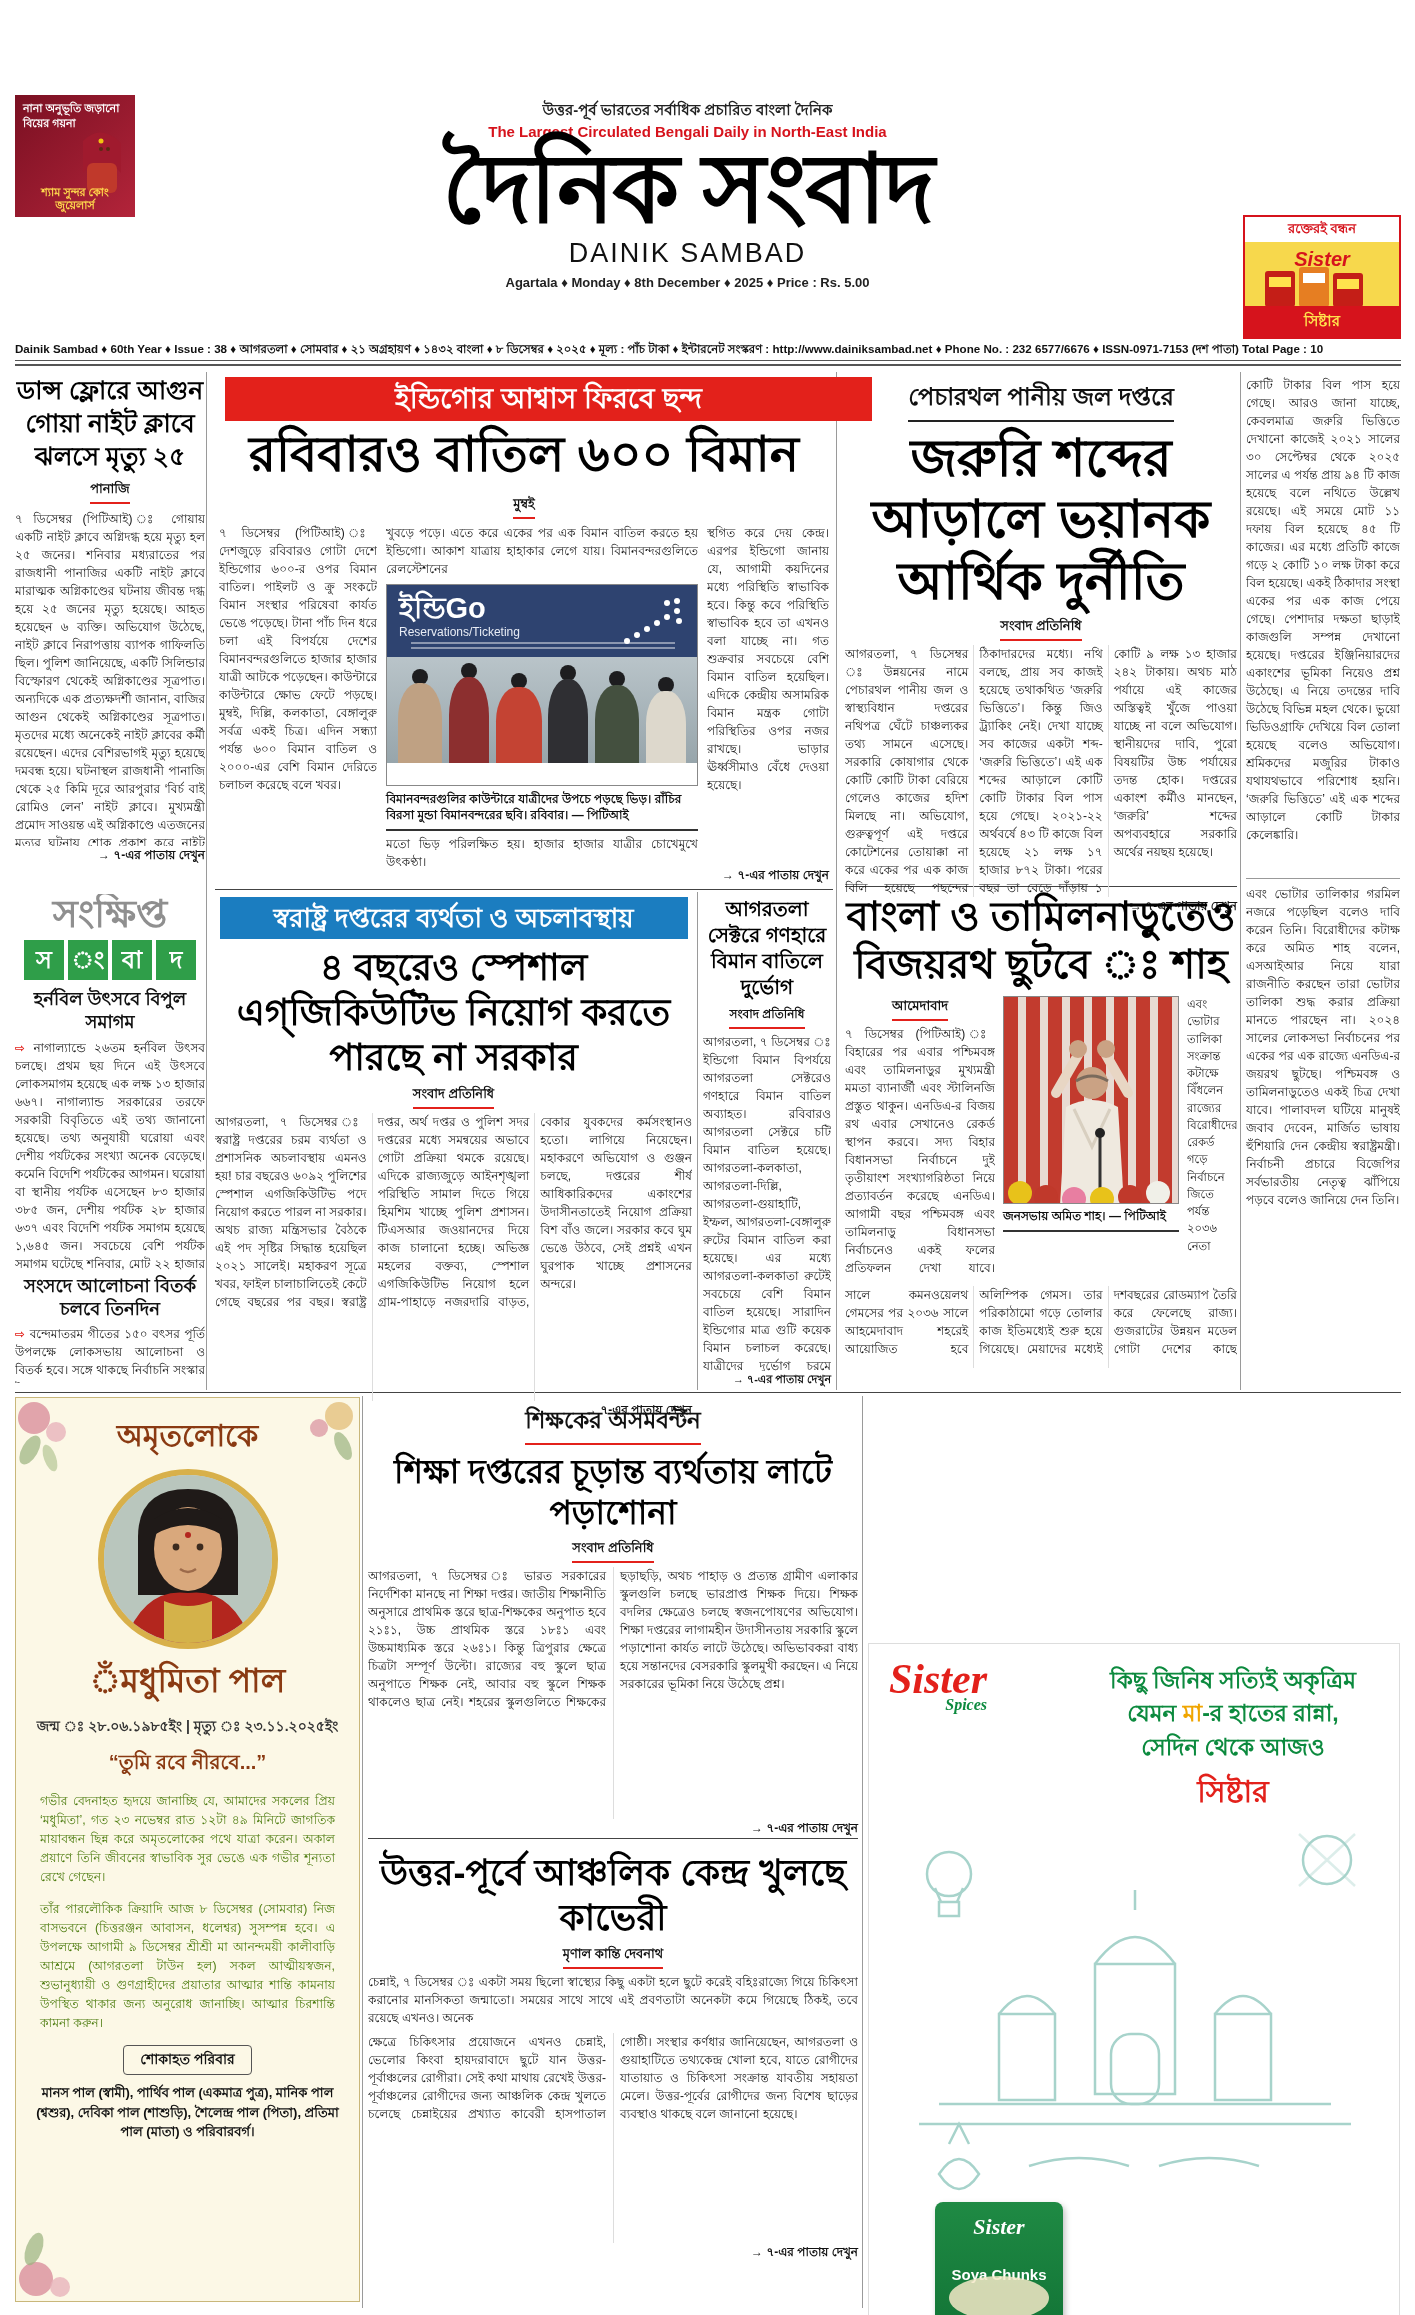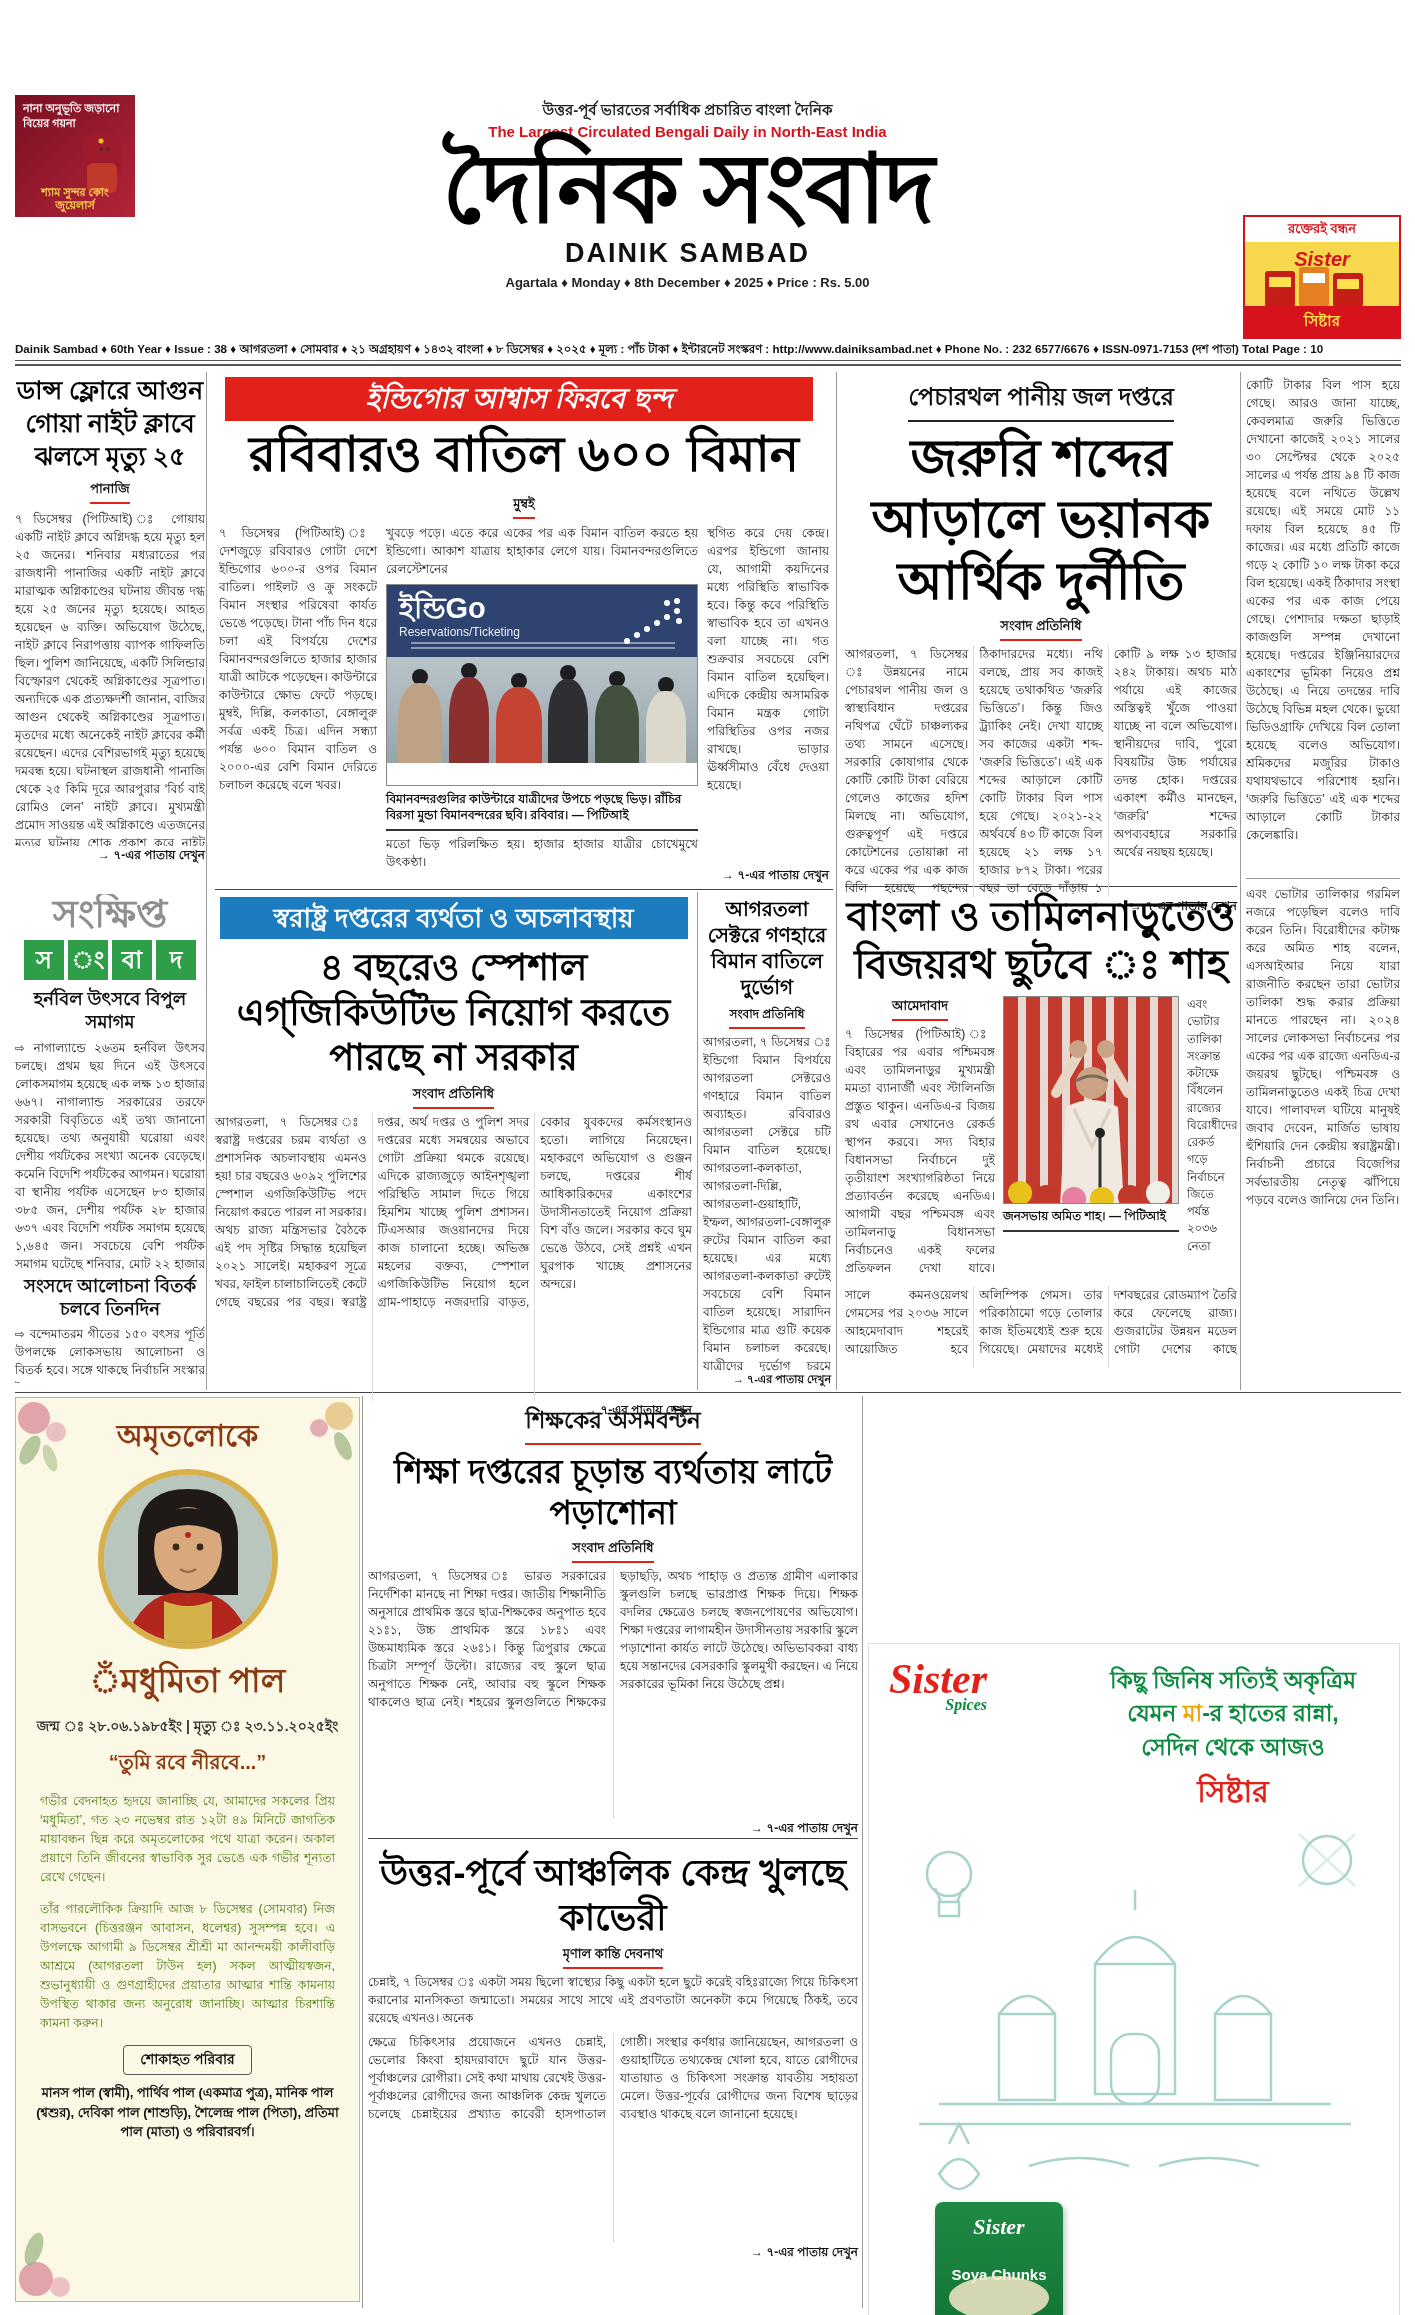--- a/index.html
+++ b/index.html
@@ -13,21 +13,21 @@
   .uline-dark{display:inline-block;border-bottom:2px solid #222;padding-bottom:2px;}
   .byline{font-size:13px;font-weight:bold;}
   .vrule{position:absolute;width:1px;background:#9a9a9a;}
   .hrule{position:absolute;height:1px;background:#444;}
   .cols3{column-count:3;column-gap:11px;column-rule:1px solid #ddd;}
   .cols2{column-count:2;column-gap:14px;column-rule:1px solid #ddd;}
   
   .tag-bn{font-size:15px;font-weight:bold;color:#222;}
   .tag-en{font-size:15px;font-weight:bold;color:#d6131c;}
   .mast-title{font-size:96px;font-weight:bold;color:#000;line-height:1.02;letter-spacing:-2px;}
-  .mast-en{font-size:27px;font-weight:bold;letter-spacing:2px;color:#111;}
+  .mast-en{font-size:27px;font-weight:normal;letter-spacing:2px;color:#111;}
   .edition{font-size:13px;font-weight:bold;color:#222;}
   .infobar{font-size:11.6px;font-weight:bold;white-space:nowrap;overflow:hidden;color:#111;}
   .dbl-rule{border-top:1px solid #555;border-bottom:2px solid #555;height:3px;}
   
   .kick-red{background:#e3211b;color:#fff;font-size:28px;font-weight:bold;text-align:center;line-height:44px;height:44px;}
   .kick-blue{background:#1b7dc0;color:#fff;font-size:26px;font-weight:bold;text-align:center;line-height:42px;height:42px;}
   .hl{font-weight:bold;color:#000;text-align:center;}
   
   .brief-title{font-size:38px;font-weight:bold;color:#8f8f8f;text-align:center;line-height:1.1;}
   .brief-letter{display:inline-block;width:40px;height:40px;background:#2f9e49;color:#fff;font-size:24px;font-weight:bold;line-height:40px;text-align:center;margin:0 2px;}
@@ -144,21 +144,21 @@
     <div class="ctr" style="margin:4px 0 8px 0;">
       <span class="brief-letter">স</span><span class="brief-letter">ং</span><span class="brief-letter">বা</span><span class="brief-letter">দ</span>
     </div>
     <div class="brief-h">হর্নবিল উৎসবে বিপুল সমাগম</div>
     <p class="bt" style="height:232px;margin:4px 0;"><span class="arrow">⇨</span> <span>নাগাল্যান্ডে ২৬তম হর্নবিল উৎসব চলছে। প্রথম ছয় দিনে এই উৎসবে লোকসমাগম হয়েছে এক লক্ষ ১৩ হাজার ৬৬৭। নাগাল্যান্ড সরকারের তরফে সরকারী বিবৃতিতে এই তথ্য জানানো হয়েছে। তথ্য অনুযায়ী ঘরোয়া এবং দেশীয় পর্যটকের সংখ্যা অনেক বেড়েছে। কমেনি বিদেশি পর্যটকের আগমন। ঘরোয়া বা স্থানীয় পর্যটক এসেছেন ৮৩ হাজার ৩৮৫ জন, দেশীয় পর্যটক ২৮ হাজার ৬৩৭ এবং বিদেশি পর্যটক সমাগম হয়েছে ১,৬৪৫ জন। সবচেয়ে বেশি পর্যটক সমাগম ঘটেছে শনিবার, মোট ২২ হাজার ৭৮৬ জন।</span></p>
     <div class="brief-h">সংসদে আলোচনা বিতর্ক চলবে তিনদিন</div>
     <p class="bt" style="height:58px;margin:4px 0;"><span class="arrow">⇨</span> <span>বন্দেমাতরম গীতের ১৫০ বৎসর পূর্তি উপলক্ষে লোকসভায় আলোচনা ও বিতর্ক হবে। সঙ্গে থাকছে নির্বাচনি সংস্কার ইস্যু। কংগ্রেসের পক্ষে</span></p>
     <div class="more">→ ৭-এর পাতায় দেখুন</div>
   </div>
 
-  <div class="abs kick-red" style="left:225px;top:377px;width:588px;font-style:italic;">ইন্ডিগোর আশ্বাস ফিরবে ছন্দ</div>
+  <div class="abs kick-red" style="left:225px;top:377px;width:647px;">ইন্ডিগোর আশ্বাস ফিরবে ছন্দ</div>
   <div class="abs hl" style="left:215px;top:426px;width:618px;font-size:49px;line-height:1.15;">রবিবারও বাতিল ৬০০ বিমান</div>
   <div class="abs ctr" style="left:215px;top:494px;width:618px;"><span class="byline uline-red">মুম্বই</span></div>
   <div class="abs" style="left:219px;top:524px;width:612px;height:362px;display:flex;gap:9px;">
     <div class="bt" style="width:158px;height:100%;">৭ ডিসেম্বর (পিটিআই) ঃ দেশজুড়ে রবিবারও গোটা দেশে ইন্ডিগোর ৬০০-র ওপর বিমান বাতিল। পাইলট ও ক্রু সংকটে বিমান সংস্থার পরিষেবা কার্যত ভেঙে পড়েছে। টানা পাঁচ দিন ধরে চলা এই বিপর্যয়ে দেশের বিমানবন্দরগুলিতে হাজার হাজার যাত্রী আটকে পড়েছেন। কাউন্টারে কাউন্টারে ক্ষোভ ফেটে পড়ছে। মুম্বই, দিল্লি, কলকাতা, বেঙ্গালুরু সর্বত্র একই চিত্র। এদিন সন্ধ্যা পর্যন্ত ৬০০ বিমান বাতিল ও ২০০০-এর বেশি বিমান দেরিতে চলাচল করেছে বলে খবর।</div>
     <div style="width:312px;display:flex;flex-direction:column;">
       <div class="bt" style="height:56px;">খুবড়ে পড়ে। এতে করে একের পর এক বিমান বাতিল করতে হয় ইন্ডিগো। আকাশ যাত্রায় হাহাকার লেগে যায়। বিমানবন্দরগুলিতে রেলস্টেশনের</div>
       <div class="photo-indigo" style="margin-top:4px;">
         <div class="indigo-sign">
           <div class="big">ইন্ডিGo</div>
           <div class="sub">Reservations/Ticketing</div>

